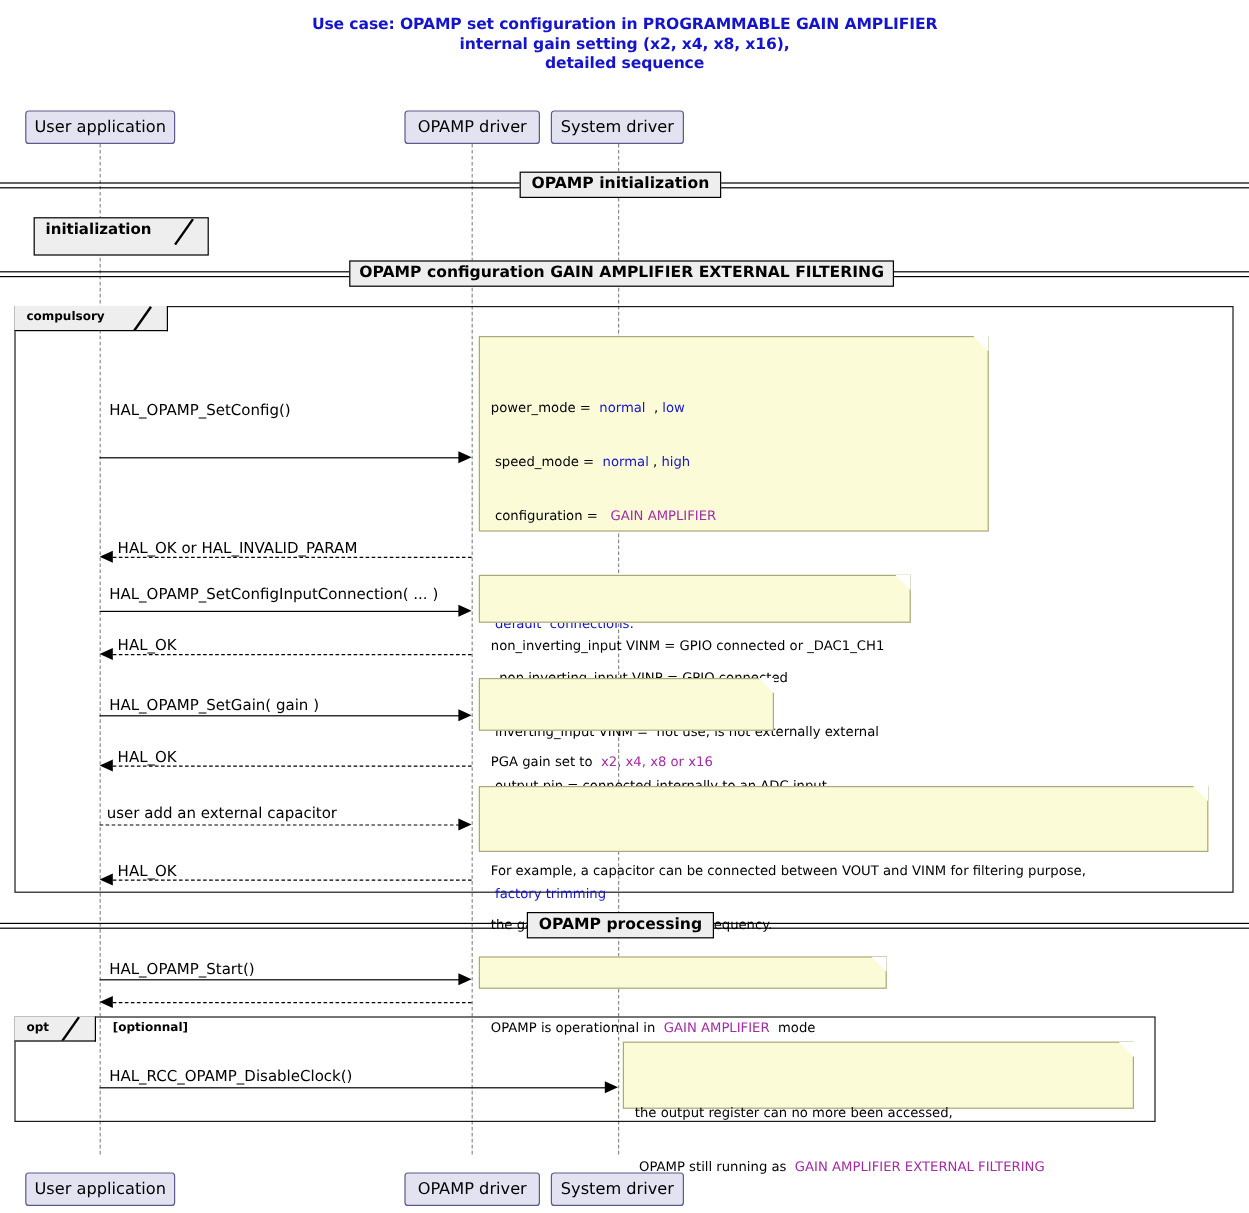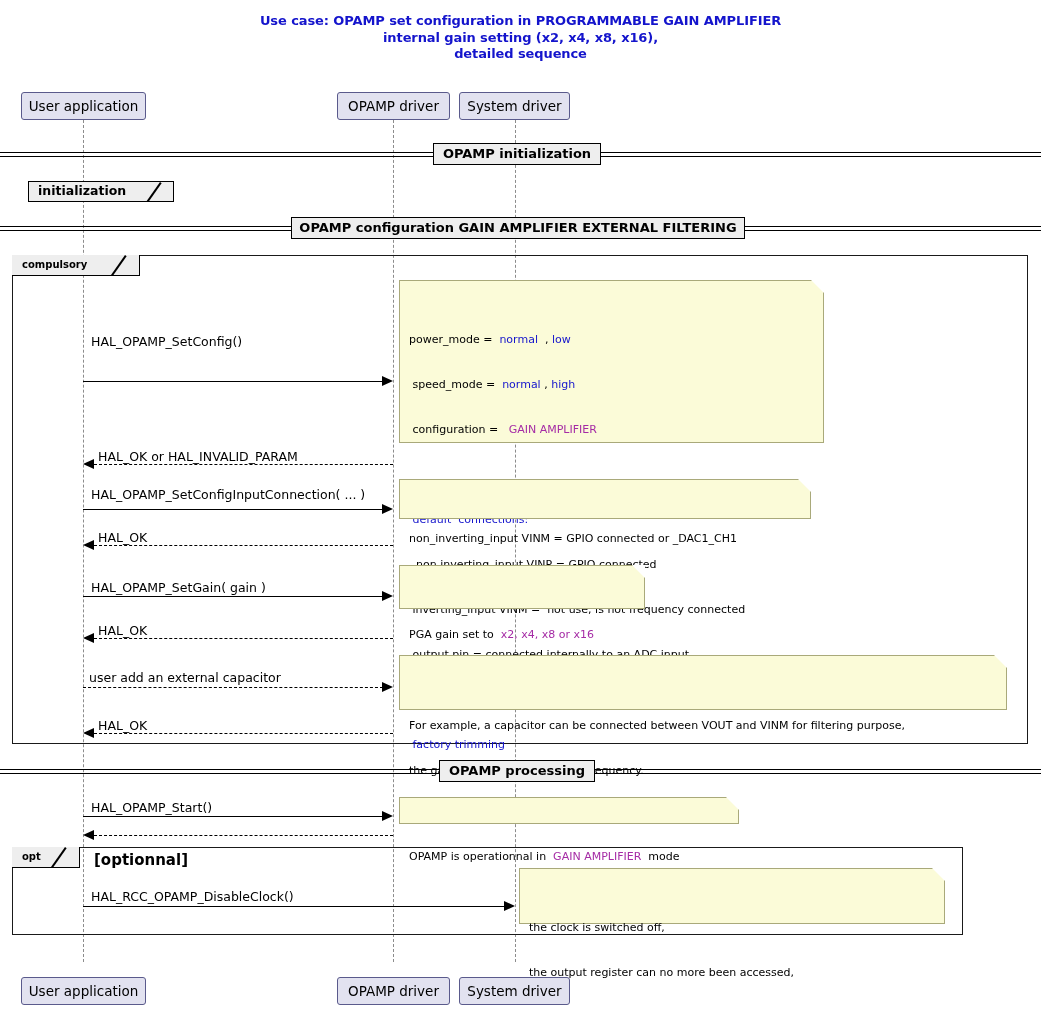--- a/index.html
+++ b/index.html
@@ -77,21 +77,21 @@
     box-sizing: border-box;
     white-space: nowrap;
     text-align: center;
   }
 
   
   .tagbox {
     position: absolute;
     background: #EEEEEE;
     border: 1.8px solid #000;
-    height: 21px;
+    height: 32px;
     box-sizing: border-box;
     overflow: hidden;
   }
   .tagbox .tagtext {
     position: absolute;
     left: 9px;
     top: 0;
     line-height: 18px;
     font-weight: bold;
     font-size: 12.5px;
@@ -132,21 +132,21 @@
   }
   .frame-label .notch {
     position: absolute;
     width: 2px;
     background: #000;
     transform-origin: top left;
   }
   .frame-guard {
     position: absolute;
     font-weight: bold;
-    font-size: 15px;
+    font-size: 10px;
     white-space: nowrap;
   }
 
   
   .note {
     position: absolute;
     background: #FBFBD8;
     border: 1px solid #A9A97A;
     box-sizing: border-box;
     font-size: 11px;
@@ -244,39 +244,39 @@
   </div>
 
   <div class="note" style="left:399px; top:280px; width:425px; height:163px;">
     <div class="dogear-fill"></div>
     <div><span class="black">power_mode = </span><span class="blue"> normal </span><span>&nbsp;,</span><span class="blue"> low</span></div>
     <div><span> speed_mode = </span><span class="blue"> normal</span><span> ,</span><span class="blue"> high</span></div>
     <div><span> configuration = </span><span class="purple">  GAIN AMPLIFIER</span></div>
     <div>&nbsp;</div>
     <div><span class="blue"> default  connections:</span></div>
     <div><span>  non inverting_input VINP = GPIO connected</span></div>
-    <div><span> inverting_input VINM =  not use, is not frequency connected</span></div>
+    <div><span> inverting_input VINM =  not use, is not externally external</span></div>
     <div><span> output pin = connected internally to an ADC input</span></div>
     <div>&nbsp;</div>
     <div><span class="blue"> factory trimming</span></div>
   </div>
 
   <div class="msg-label" style="left:91px; top:335px;">
     <span>HAL_OPAMP_SetConfig()</span>
   </div>
   <div class="arrow-line solid" style="left:83px; top:381px; width:300px;"></div>
   <div class="arrowhead-r" style="left:382px; top:376px;"></div>
 
   <div class="msg-label" style="left:98px; top:450px;">
     <span>HAL_OK or HAL_INVALID_PARAM</span>
   </div>
   <div class="arrow-line dashed" style="left:94px; top:464px; width:299px;"></div>
   <div class="arrowhead-l" style="left:83px; top:459px;"></div>
 
-  <div class="note" style="left:399px; top:479px; width:412px; height:40px;">
+  <div class="note" style="left:399px; top:479px; width:360px; height:40px;">
     <div class="dogear-fill"></div>
     <div><span>non_inverting_input VINM = GPIO connected or _DAC1_CH1</span></div>
     <div><span class="green"> inverting_input VINM = GPIO connected</span></div>
   </div>
 
   <div class="msg-label green" style="left:91px; top:488px;">
     <span>HAL_OPAMP_SetConfigInputConnection( ... )</span>
   </div>
   <div class="arrow-line solid" style="left:83px; top:509px; width:300px;"></div>
   <div class="arrowhead-r" style="left:382px; top:504px;"></div>
@@ -345,21 +345,20 @@
   <div class="frame-label" style="left:12px; top:847px; width:68px;">
     <span class="ftext">opt</span>
     <span class="notch" style="left:53px; top:0px; height:26px; transform:rotate(35deg);"></span>
   </div>
   <div class="frame-guard" style="left:94px; top:851px;">
     <span>[optionnal]</span>
   </div>
 
   <div class="note" style="left:519px; top:868px; width:426px; height:56px;">
     <div class="dogear-fill"></div>
-    <div><span>the clock is switched off,</span></div>
     <div><span>the output register can no more been accessed,</span></div>
     <div><span> OPAMP still running as </span><span class="purple"> GAIN AMPLIFIER EXTERNAL FILTERING</span></div>
   </div>
 
   <div class="msg-label" style="left:91px; top:890px;">
     <span>HAL_RCC_OPAMP_DisableClock()</span>
   </div>
   <div class="arrow-line solid" style="left:83px; top:906px; width:422px;"></div>
   <div class="arrowhead-r" style="left:504px; top:901px;"></div>
 

